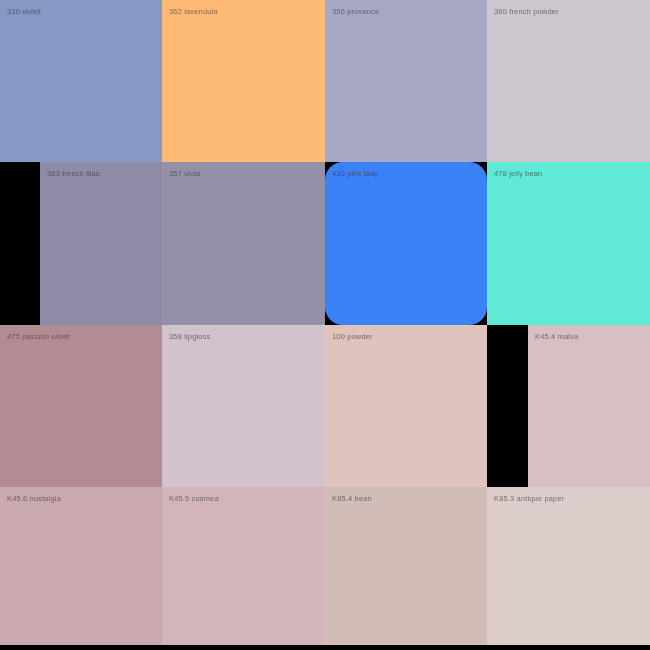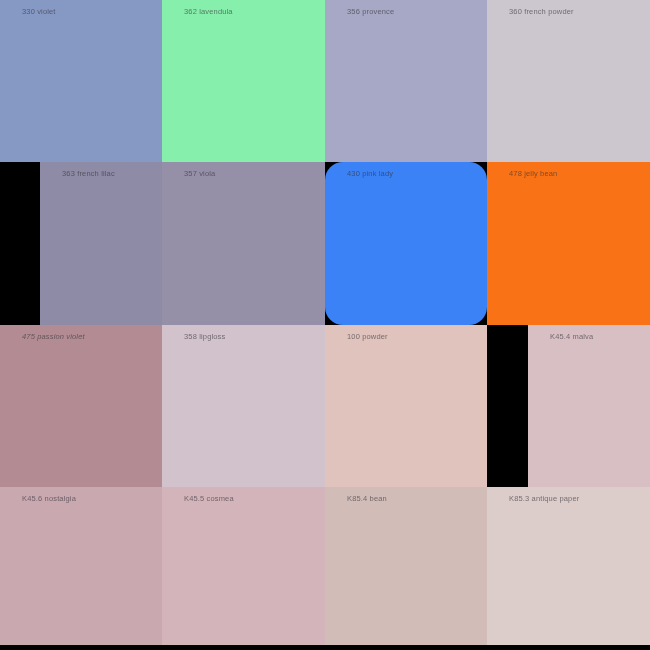--- a/index.html
+++ b/index.html
@@ -21,21 +21,21 @@
     grid-template-columns: 162px 163px 162px 163px;
     grid-template-rows: 162px 163px 162px 158px;
     background: #000000;
   }
   .swatch {
     position: relative;
     overflow: hidden;
   }
   .swatch-label {
     position: absolute;
-    left: 22px;
+    left: 7px;
     top: 7px;
     font-size: 7.5px;
     line-height: 10px;
     letter-spacing: 0.15px;
     color: rgba(51, 48, 56, 0.62);
     white-space: nowrap;
     font-family: "Liberation Sans", sans-serif;
   }
   #bottom-bar {
     position: absolute;
@@ -46,39 +46,39 @@
     background: #000000;
   }
 </style>
 </head>
 <body>
 
 <div id="palette-grid">
     <div class="swatch" style="background: rgb(134, 153, 196);">
       <span class="swatch-label">330 violet</span>
     </div>
-    <div class="swatch" style="background: #86efac;">
+    <div class="swatch" style="background: #fdba74;">
       <span class="swatch-label">362 lavendula</span>
     </div>
     <div class="swatch" style="background: rgb(166, 168, 197);">
       <span class="swatch-label">356 provence</span>
     </div>
     <div class="swatch" style="background: rgb(204, 198, 207);">
       <span class="swatch-label">360 french powder</span>
     </div>
     <div class="swatch" style="background: rgb(142, 139, 166); margin-left: 40px;">
       <span class="swatch-label">363 french lilac</span>
     </div>
     <div class="swatch" style="background: rgb(150, 143, 168);">
       <span class="swatch-label">357 viola</span>
     </div>
     <div class="swatch" style="background: #3b82f6; border-radius: 18px;">
       <span class="swatch-label">430 pink lady</span>
     </div>
-    <div class="swatch" style="background: #f97316; text-align: center;">
+    <div class="swatch" style="background: #5eead4; text-align: center;">
       <span class="swatch-label">478 jelly bean</span>
     </div>
     <div class="swatch" style="background: rgb(179, 140, 147); font-style: italic;">
       <span class="swatch-label">475 passion violet</span>
     </div>
     <div class="swatch" style="background: rgb(210, 194, 203);">
       <span class="swatch-label">358 lipgloss</span>
     </div>
     <div class="swatch" style="background: rgb(223, 195, 188); text-align: center;">
       <span class="swatch-label">100 powder</span>

